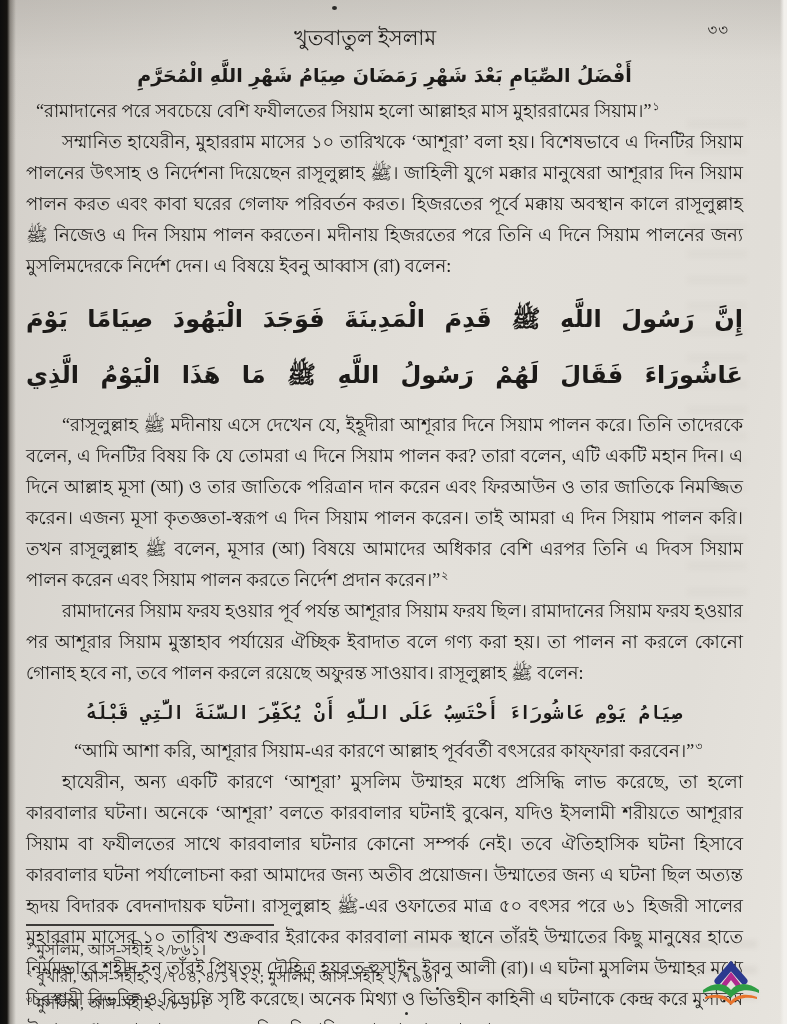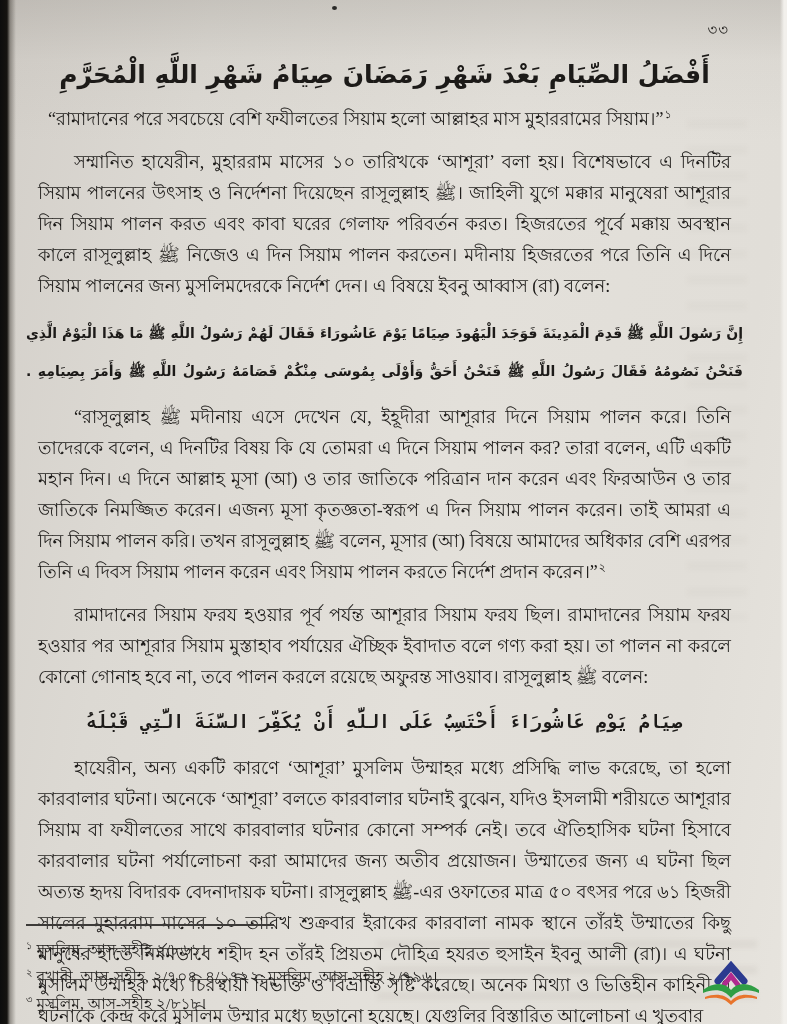--- a/index.html
+++ b/index.html
@@ -20,30 +20,30 @@
   .edge-right{position:absolute;right:0;top:0;bottom:0;width:7px;
     background:linear-gradient(270deg,#f2f0ec 0 3px,rgba(242,240,236,0) 7px);}
   .ghost{position:absolute;filter:blur(2.5px);opacity:.5;pointer-events:none;
     background:repeating-linear-gradient(180deg, rgba(128,120,108,0.16) 0 8px, rgba(0,0,0,0) 8px 26px);}
   .speck{position:absolute;background:#2a2a28;border-radius:50%;}
 
   .pageno{position:absolute;top:18px;right:58px;font-size:15px;letter-spacing:1px;}
   .title{position:absolute;top:22px;left:0;width:730px;text-align:center;font-size:21px;}
 
   .flow{position:absolute;top:50px;left:26px;right:44px;}
-  .bn{font-size:18px;line-height:31px;text-align:justify;margin:12px;}
+  .bn{font-size:18px;line-height:31px;text-align:justify;margin:0;}
   .bn-indent{text-indent:36px;}
   .q1{text-indent:10px;}
   .q3{text-indent:48px;}
   sup.fnref{font-size:11px;line-height:0;vertical-align:super;margin-left:1px;}
 
   .ar{font-family:"DejaVu Sans","Liberation Sans",sans-serif;font-weight:bold;direction:rtl;}
-  .ar-head{font-size:25px;text-align:center;margin:8px 0 4px 0;line-height:34px;}
+  .ar-head{font-size:19px;text-align:center;margin:8px 0 4px 0;line-height:34px;}
   .ar-block{margin:9px 0 7px 0;}
-  .ar-block .ar-line{font-size:14px;line-height:38px;text-align:justify;text-align-last:justify;}
+  .ar-block .ar-line{font-size:24px;line-height:56px;text-align:justify;text-align-last:justify;}
   .ar-center{font-size:18px;text-align:center;margin:7px 0 4px 0;line-height:36px;font-family:Liberation Mono, monospace;}
 
   .footnotes{position:absolute;left:26px;top:924px;width:700px;}
   .fn-rule{width:248px;height:0;border-top:2px solid #3c3a38;margin:0 0 8px 0;}
   .fn-row{font-size:15.5px;line-height:23px;margin:0;}
   .fn-row sup{font-size:10px;vertical-align:super;margin-right:4px;}
 
   .logo{position:absolute;right:26px;bottom:14px;width:60px;height:50px;}
 </style>
 </head>
@@ -52,41 +52,42 @@
 <div class="page">
 
   <div class="edge-left"></div>
   <div class="edge-right"></div>
   <div class="ghost" style="right:30px;top:940px;width:380px;height:60px;"></div>
   <div class="ghost" style="right:40px;top:120px;width:60px;height:500px;opacity:.25;"></div>
   <div class="speck" style="left:332px;top:6px;width:5px;height:4px;"></div>
   <div class="speck" style="left:436px;top:987px;width:3px;height:3px;"></div>
   <div class="speck" style="left:405px;top:1012px;width:3px;height:3px;"></div>
 
+  <div class="title">খুতবাতুল ইসলাম</div>
   <div class="pageno">৩৩</div>
 
   <div class="flow">
 
     <div class="ar ar-head">أَفْضَلُ الصِّيَامِ بَعْدَ شَهْرِ رَمَضَانَ صِيَامُ شَهْرِ اللَّهِ الْمُحَرَّمِ</div>
 
     <p class="bn q1"><span>“রামাদানের পরে সবচেয়ে বেশি ফযীলতের সিয়াম হলো আল্লাহর মাস মুহাররামের সিয়াম।”</span><sup class="fnref">১</sup></p>
 
     <p class="bn bn-indent">সম্মানিত হাযেরীন, মুহাররাম মাসের ১০ তারিখকে ‘আশূরা’ বলা হয়। বিশেষভাবে এ দিনটির সিয়াম পালনের উৎসাহ ও নির্দেশনা দিয়েছেন রাসূলুল্লাহ ﷺ। জাহিলী যুগে মক্কার মানুষেরা আশূরার দিন সিয়াম পালন করত এবং কাবা ঘরের গেলাফ পরিবর্তন করত। হিজরতের পূর্বে মক্কায় অবস্থান কালে রাসূলুল্লাহ ﷺ নিজেও এ দিন সিয়াম পালন করতেন। মদীনায় হিজরতের পরে তিনি এ দিনে সিয়াম পালনের জন্য মুসলিমদেরকে নির্দেশ দেন। এ বিষয়ে ইবনু আব্বাস (রা) বলেন:</p>
 
     <div class="ar ar-block">
       <div class="ar-line">إِنَّ رَسُولَ اللَّهِ ﷺ قَدِمَ الْمَدِينَةَ فَوَجَدَ الْيَهُودَ صِيَامًا يَوْمَ عَاشُورَاءَ فَقَالَ لَهُمْ رَسُولُ اللَّهِ ﷺ مَا هَذَا الْيَوْمُ الَّذِي</div>
-      <div class="ar-line">فَنَحْنُ نَصُومُهُ فَقَالَ رَسُولُ اللَّهِ ﷺ فَنَحْنُ أَحَقُّ وَأَوْلَى بِمُوسَى مِنْكُمْ فَصَامَهُ رَسُولُ اللَّهِ ﷺ وَأَمَرَ بِصِيَامِهِ .</div>
     </div>
 
     <p class="bn bn-indent"><span>“রাসূলুল্লাহ ﷺ মদীনায় এসে দেখেন যে, ইহূদীরা আশূরার দিনে সিয়াম পালন করে। তিনি তাদেরকে বলেন, এ দিনটির বিষয় কি যে তোমরা এ দিনে সিয়াম পালন কর? তারা বলেন, এটি একটি মহান দিন। এ দিনে আল্লাহ মূসা (আ) ও তার জাতিকে পরিত্রান দান করেন এবং ফিরআউন ও তার জাতিকে নিমজ্জিত করেন। এজন্য মূসা কৃতজ্ঞতা-স্বরূপ এ দিন সিয়াম পালন করেন। তাই আমরা এ দিন সিয়াম পালন করি। তখন রাসূলুল্লাহ ﷺ বলেন, মূসার (আ) বিষয়ে আমাদের অধিকার বেশি এরপর তিনি এ দিবস সিয়াম পালন করেন এবং সিয়াম পালন করতে নির্দেশ প্রদান করেন।”</span><sup class="fnref">২</sup></p>
 
     <p class="bn bn-indent">রামাদানের সিয়াম ফরয হওয়ার পূর্ব পর্যন্ত আশূরার সিয়াম ফরয ছিল। রামাদানের সিয়াম ফরয হওয়ার পর আশূরার সিয়াম মুস্তাহাব পর্যায়ের ঐচ্ছিক ইবাদাত বলে গণ্য করা হয়। তা পালন না করলে কোনো গোনাহ হবে না, তবে পালন করলে রয়েছে অফুরন্ত সাওয়াব। রাসূলুল্লাহ ﷺ বলেন:</p>
 
     <div class="ar ar-center">صِيَامُ يَوْمِ عَاشُورَاءَ أَحْتَسِبُ عَلَى اللَّهِ أَنْ يُكَفِّرَ السَّنَةَ الَّتِي قَبْلَهُ</div>
 
+    <p class="bn q3"><span>“আমি আশা করি, আশূরার সিয়াম-এর কারণে আল্লাহ পূর্ববর্তী বৎসরের কাফ্‌ফারা করবেন।”</span><sup class="fnref">৩</sup></p>
 
     <p class="bn bn-indent">হাযেরীন, অন্য একটি কারণে ‘আশূরা’ মুসলিম উম্মাহর মধ্যে প্রসিদ্ধি লাভ করেছে, তা হলো কারবালার ঘটনা। অনেকে ‘আশূরা’ বলতে কারবালার ঘটনাই বুঝেন, যদিও ইসলামী শরীয়তে আশূরার সিয়াম  বা ফযীলতের সাথে কারবালার ঘটনার কোনো সম্পর্ক নেই। তবে ঐতিহাসিক ঘটনা হিসাবে কারবালার ঘটনা পর্যালোচনা করা আমাদের জন্য অতীব প্রয়োজন। উম্মাতের জন্য এ ঘটনা ছিল অত্যন্ত হৃদয় বিদারক বেদনাদায়ক ঘটনা। রাসূলুল্লাহ ﷺ-এর ওফাতের মাত্র ৫০ বৎসর পরে ৬১ হিজরী সালের মুহাররাম মাসের ১০ তারিখ শুক্রবার ইরাকের কারবালা নামক স্থানে তাঁরই উম্মাতের কিছু মানুষের হাতে নির্মমভাবে শহীদ হন তাঁরই প্রিয়তম দৌহিত্র হযরত হুসাইন ইবনু আলী (রা)। এ ঘটনা মুসলিম উম্মাহর মধ্যে চিরস্থায়ী বিভক্তি ও বিভ্রান্তি সৃষ্টি করেছে। অনেক মিথ্যা ও ভিত্তিহীন কাহিনী এ ঘটনাকে কেন্দ্র করে মুসলিম উম্মার মধ্যে ছড়ানো হয়েছে। যেগুলির বিস্তারিত আলোচনা এ খুতবার</p>
 
   </div>
 
   <div class="footnotes">
     <div class="fn-rule"></div>
     <p class="fn-row"><sup>১</sup><span>মুসলিম, আস-সহীহ ২/৮৬১।</span></p>
     <p class="fn-row"><sup>২</sup><span>বুখারী, আস-সহীহ, ২/৭০৪, ৪/১৭২২; মুসলিম, আস-সহীহ ২/৭৯৬।</span></p>
     <p class="fn-row"><sup>৩</sup><span>মুসলিম, আস-সহীহ ২/৮১৮।</span></p>

